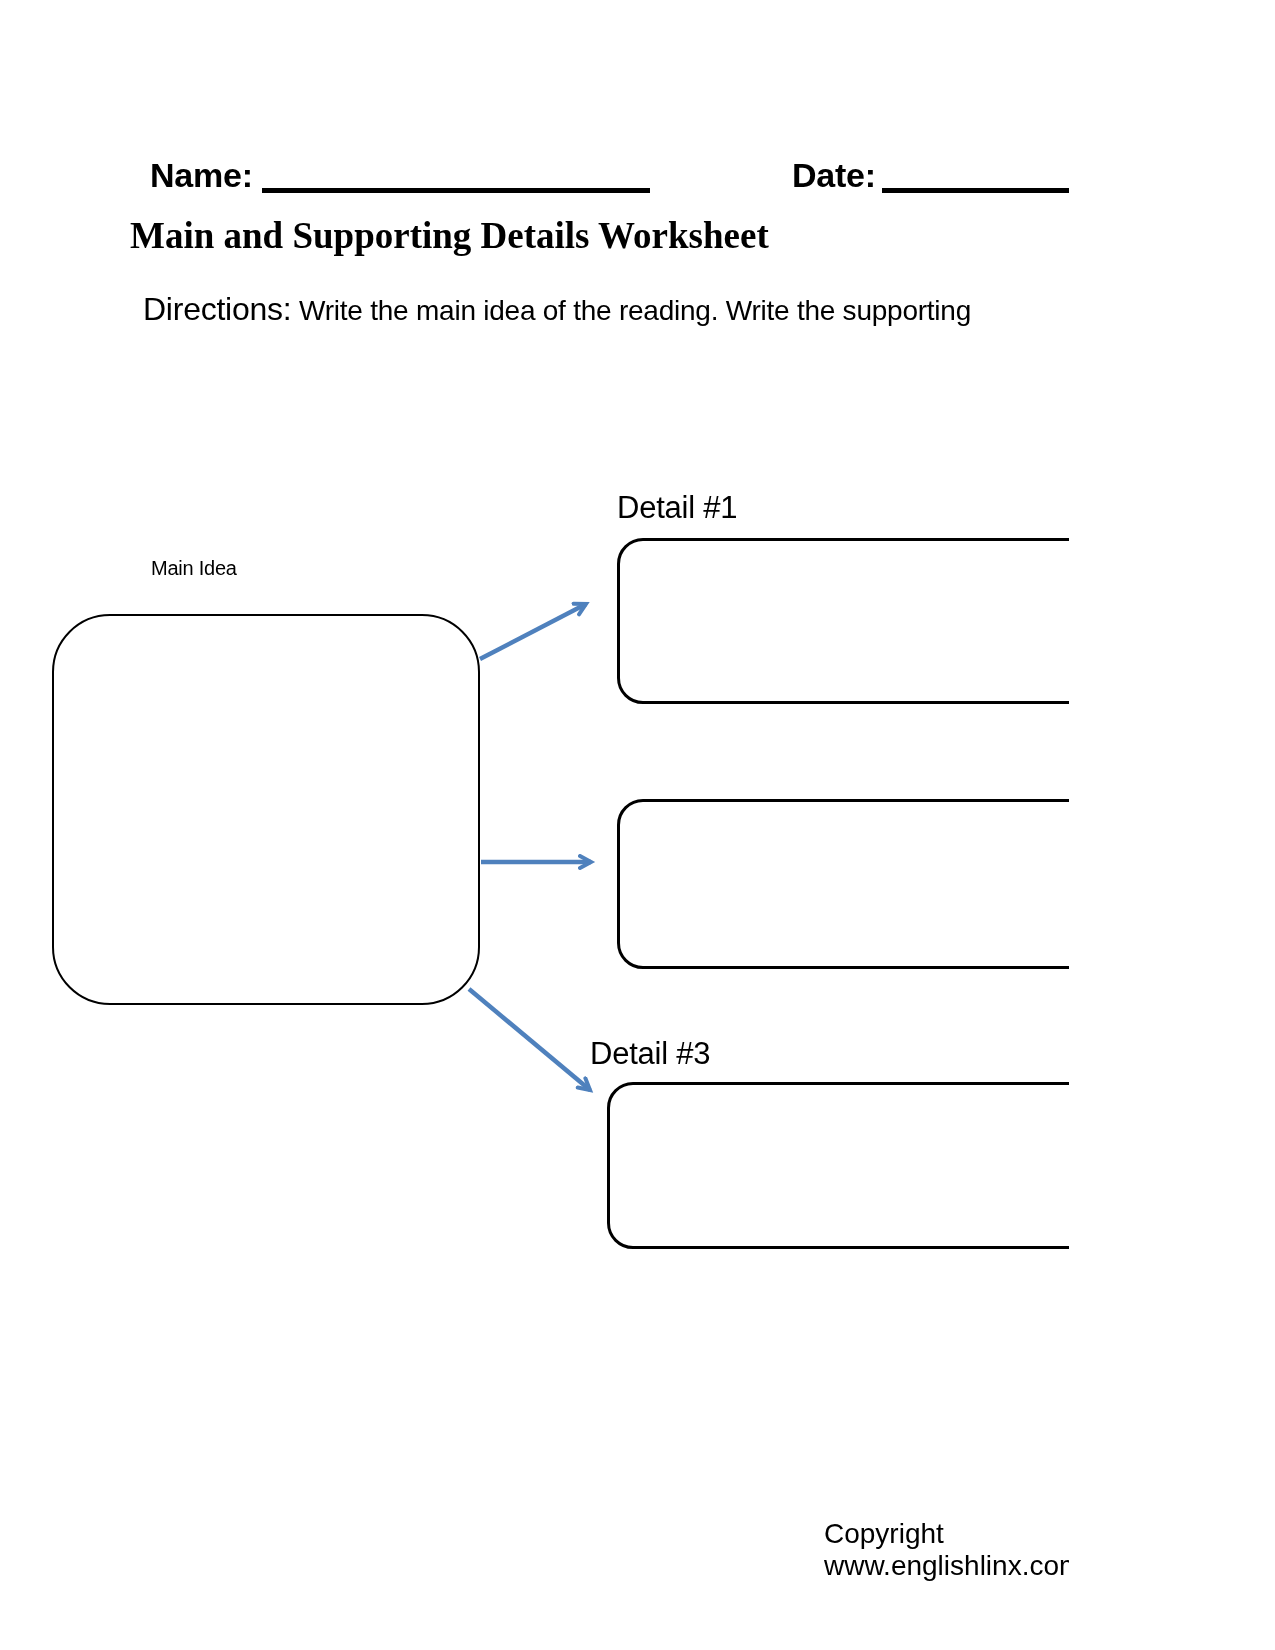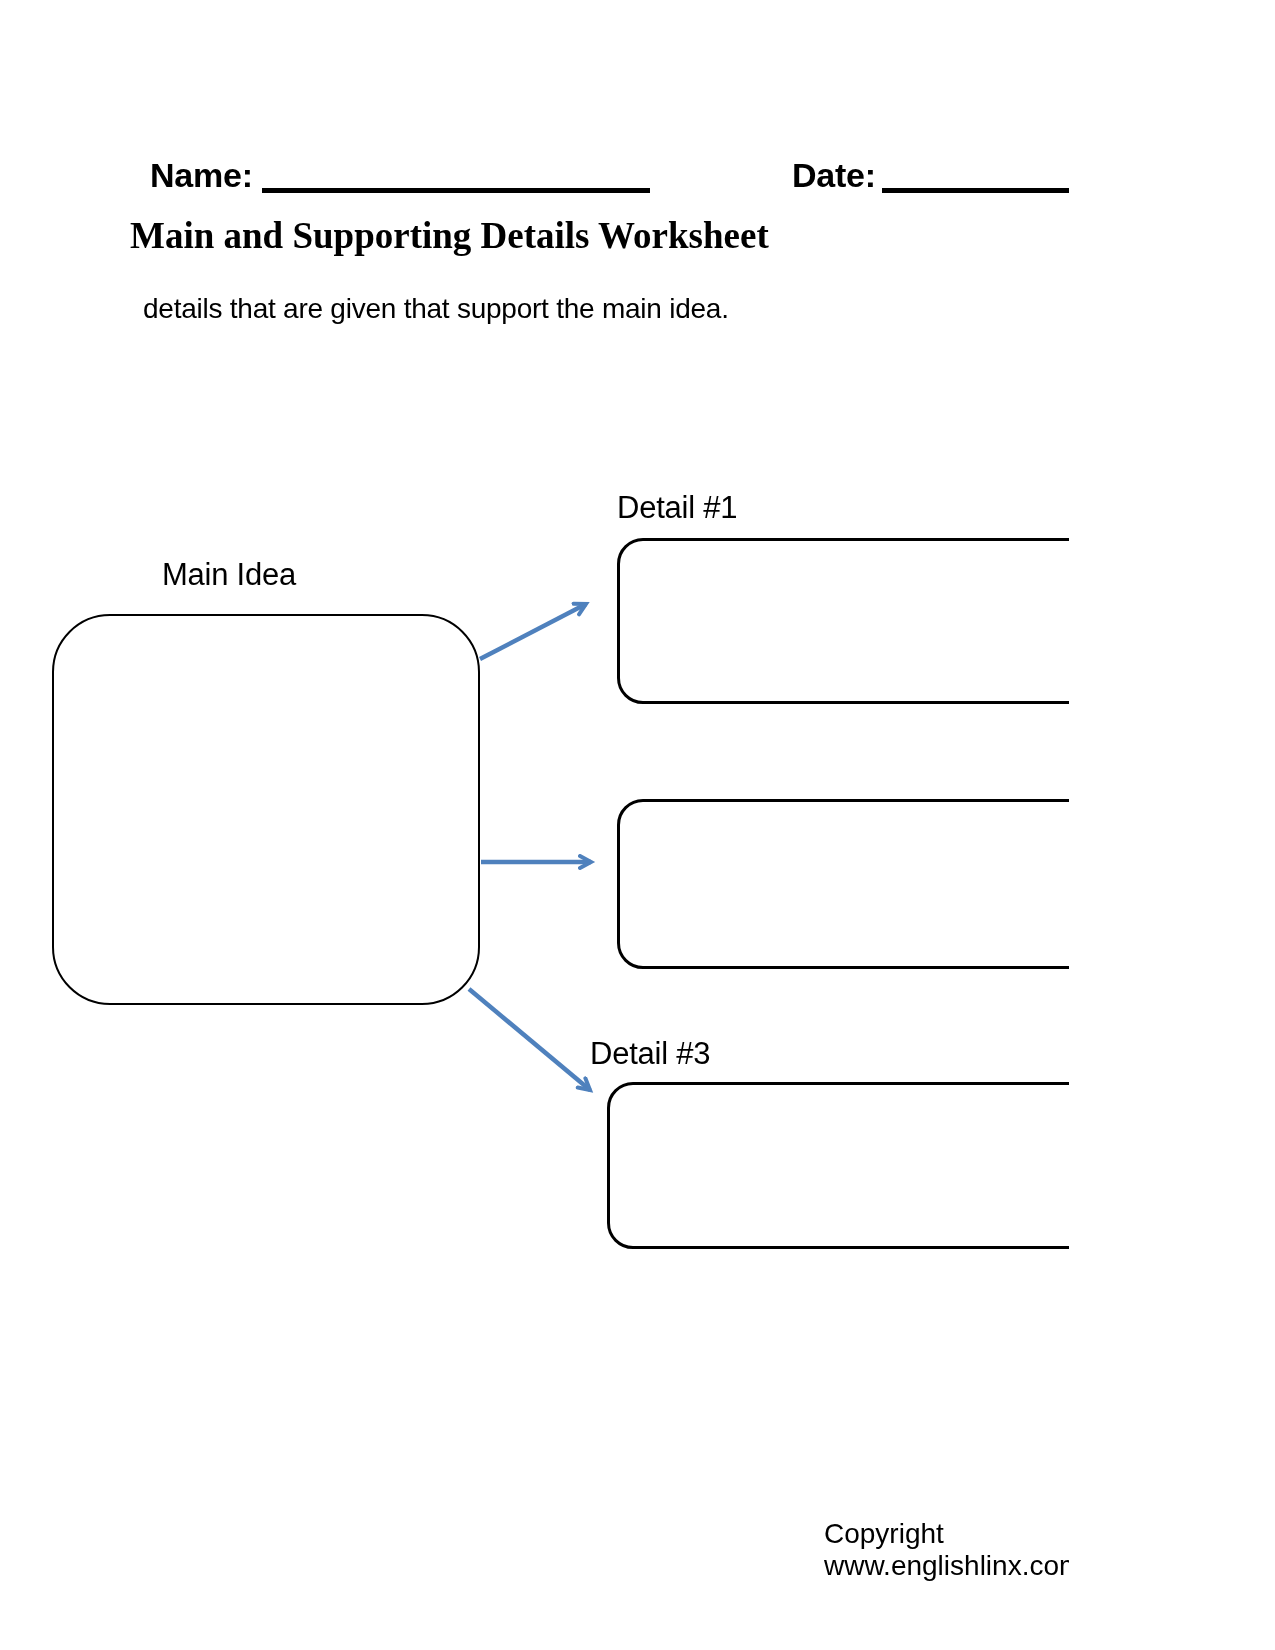--- a/index.html
+++ b/index.html
@@ -43,22 +43,22 @@
   
   .directions{
     position:absolute;left:143px;top:284px;width:1000px;
     font-size:28px;line-height:50px;
   }
   .dir-label{
     font-size:32px;
   }
   
   .main-idea-label{
-    position:absolute;left:162px;top:557px;
-    font-size:31px;
+    position:absolute;left:151px;top:557px;
+    font-size:20px;
   }
   .detail-label{
     position:absolute;width:578px;text-align:left;
     font-size:31px;
   }
   .d1{left:617px;top:490px;}
   .d2{left:617px;top:760px;}
   .d3{left:590px;top:1036px;}
   
   .main-idea-box{
@@ -94,21 +94,21 @@
 <div class="page">
 
   <div class="name-label">Name:</div>
   <div class="name-line"></div>
   <div class="date-label">Date:</div>
   <div class="date-line"></div>
 
   <h1 class="title">Main and Supporting Details Worksheet</h1>
 
   <div class="directions">
-    <div>details that are given that support the main idea.</div>
+    <div><span class="dir-label">Directions:</span> <span>Write the main idea of the reading. Write the supporting</span></div>
   </div>
 
   <div class="main-idea-label">Main Idea</div>
   <div class="main-idea-box"></div>
 
   <div class="detail-label d1">Detail #1</div>
   <div class="detail-box b1"></div>
 
   <div class="detail-box b2"></div>
 

